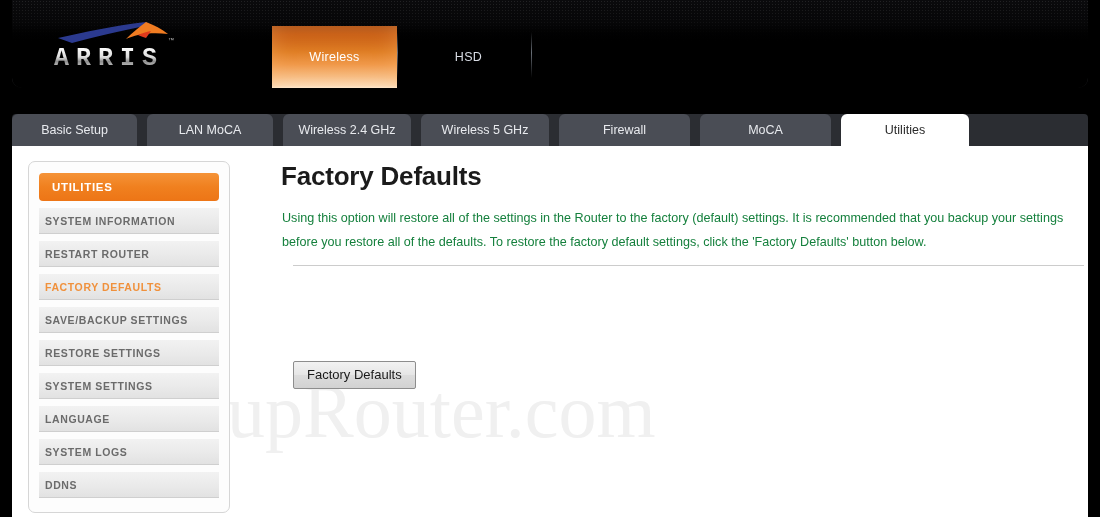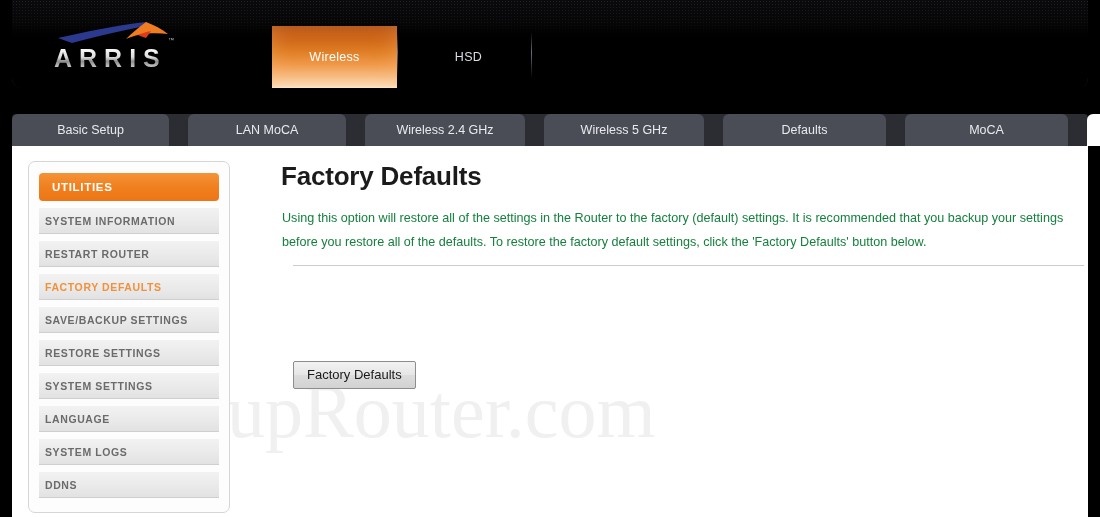--- a/index.html
+++ b/index.html
@@ -54,21 +54,21 @@
   .logo {
     position: absolute;
     left: 38px;
     top: 20px;
     width: 150px;
     height: 52px;
     z-index: 6;
   }
   .logo svg { display: block; }
   .logo-wordmark {
-    font-family: Liberation Sans, sans-serif;
+    font-family: Liberation Mono, monospace;
     font-size: 25px;
     font-weight: bold;
     letter-spacing: 7px;
     background: linear-gradient(to bottom, #ffffff 10%, #dcdcdc 45%, #8d8d8d 60%, #f2f2f2 95%);
     -webkit-background-clip: text;
     background-clip: text;
     color: transparent;
     position: absolute;
     left: 4px;
     top: 24px;
@@ -139,22 +139,22 @@
   }
   .tab {
     height: 32px;
     display: flex;
     align-items: center;
     justify-content: center;
     font-size: 12.5px;
     color: #e8eaee;
     background: #4a4d55;
     border-radius: 6px 6px 0 0;
-    margin-right: 19px;
-    padding: 0 22px;
+    margin-right: 10px;
+    padding: 0 6px;
     cursor: pointer;
     white-space: nowrap;
   }
   .tab.active {
     background: #ffffff;
     color: #2a2a2a;
   }
 
   
   .content {
@@ -307,21 +307,21 @@
   <div class="tab" style="width:114px">
     <span>LAN MoCA</span>
   </div>
   <div class="tab" style="width:116px">
     <span>Wireless 2.4 GHz</span>
   </div>
   <div class="tab" style="width:116px">
     <span>Wireless 5 GHz</span>
   </div>
   <div class="tab" style="width:119px">
-    <span>Defaults</span>
+    <span>Firewall</span>
   </div>
   <div class="tab" style="width:119px">
     <span>MoCA</span>
   </div>
   <div class="tab active" style="width:116px">
     <span>Utilities</span>
   </div>
 </div>
 
 <div class="content">

